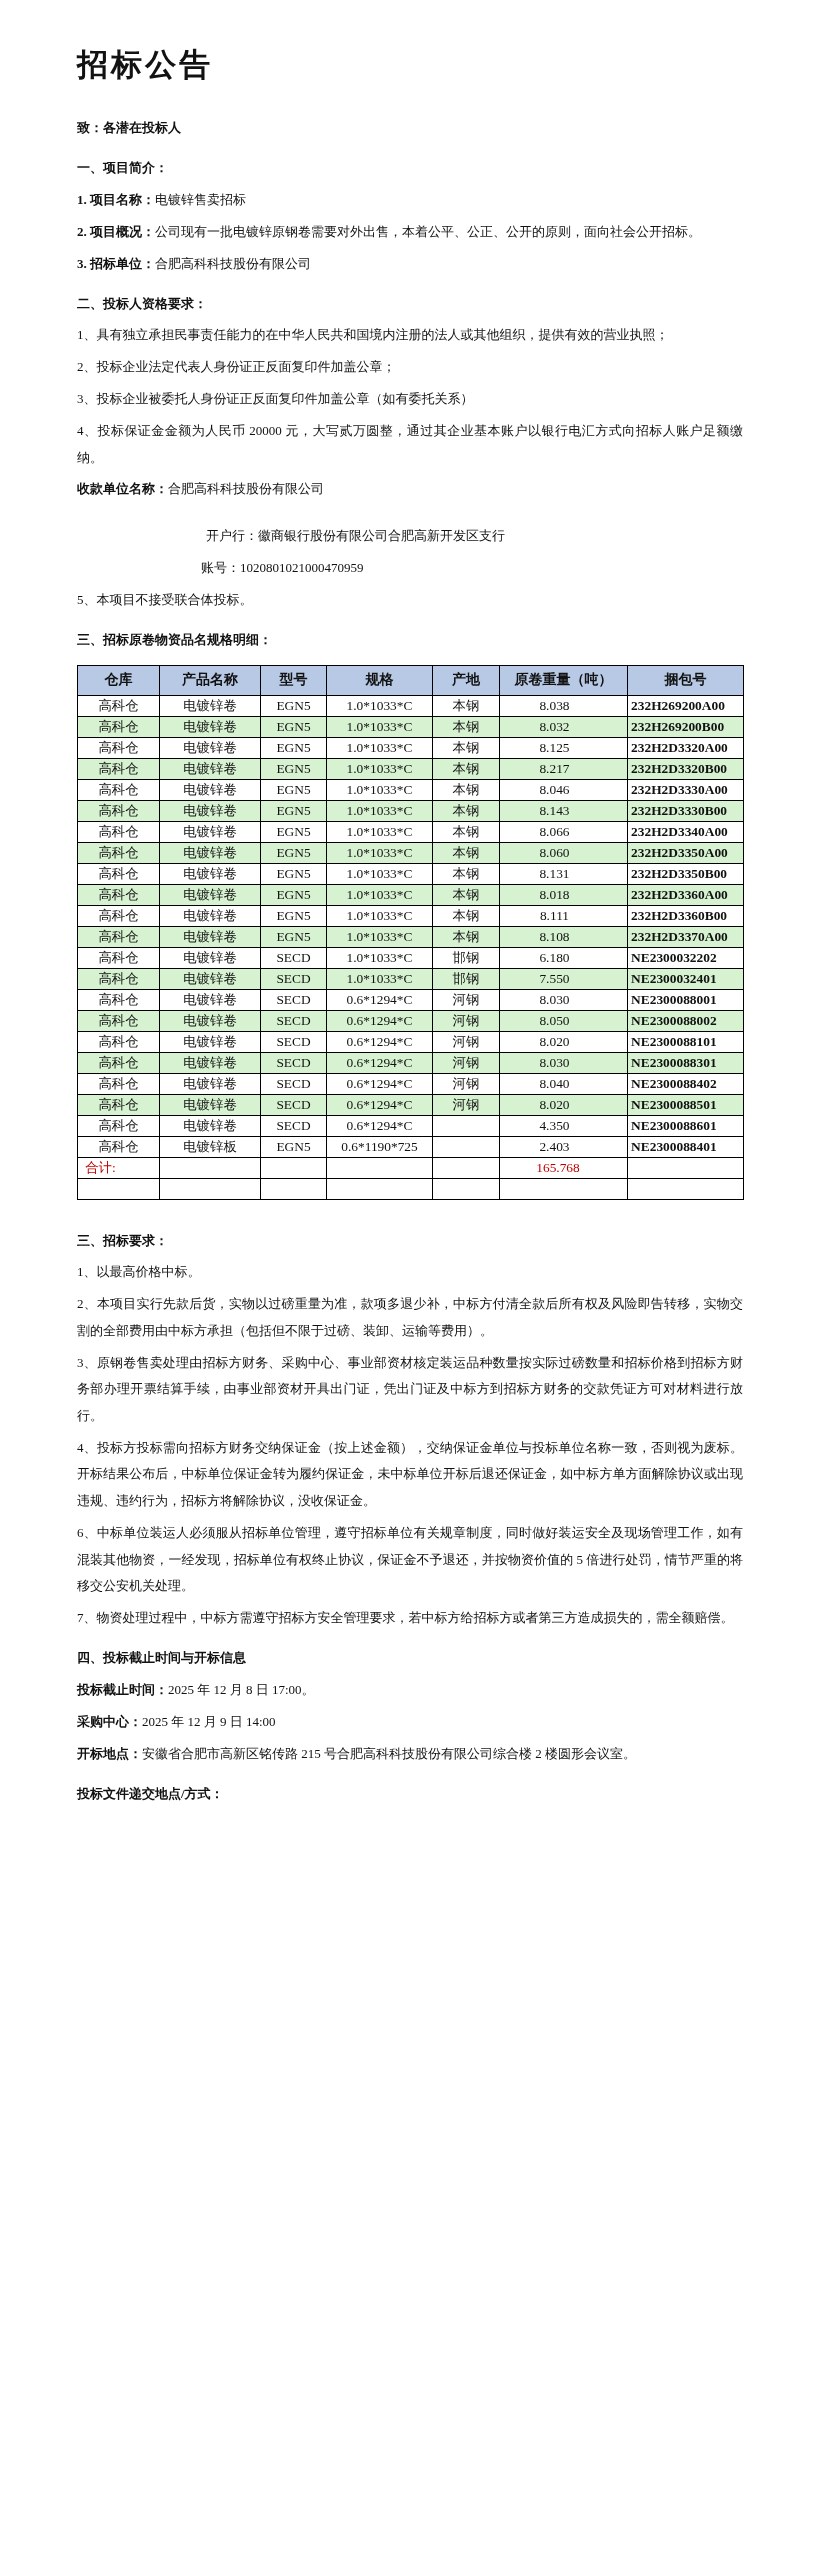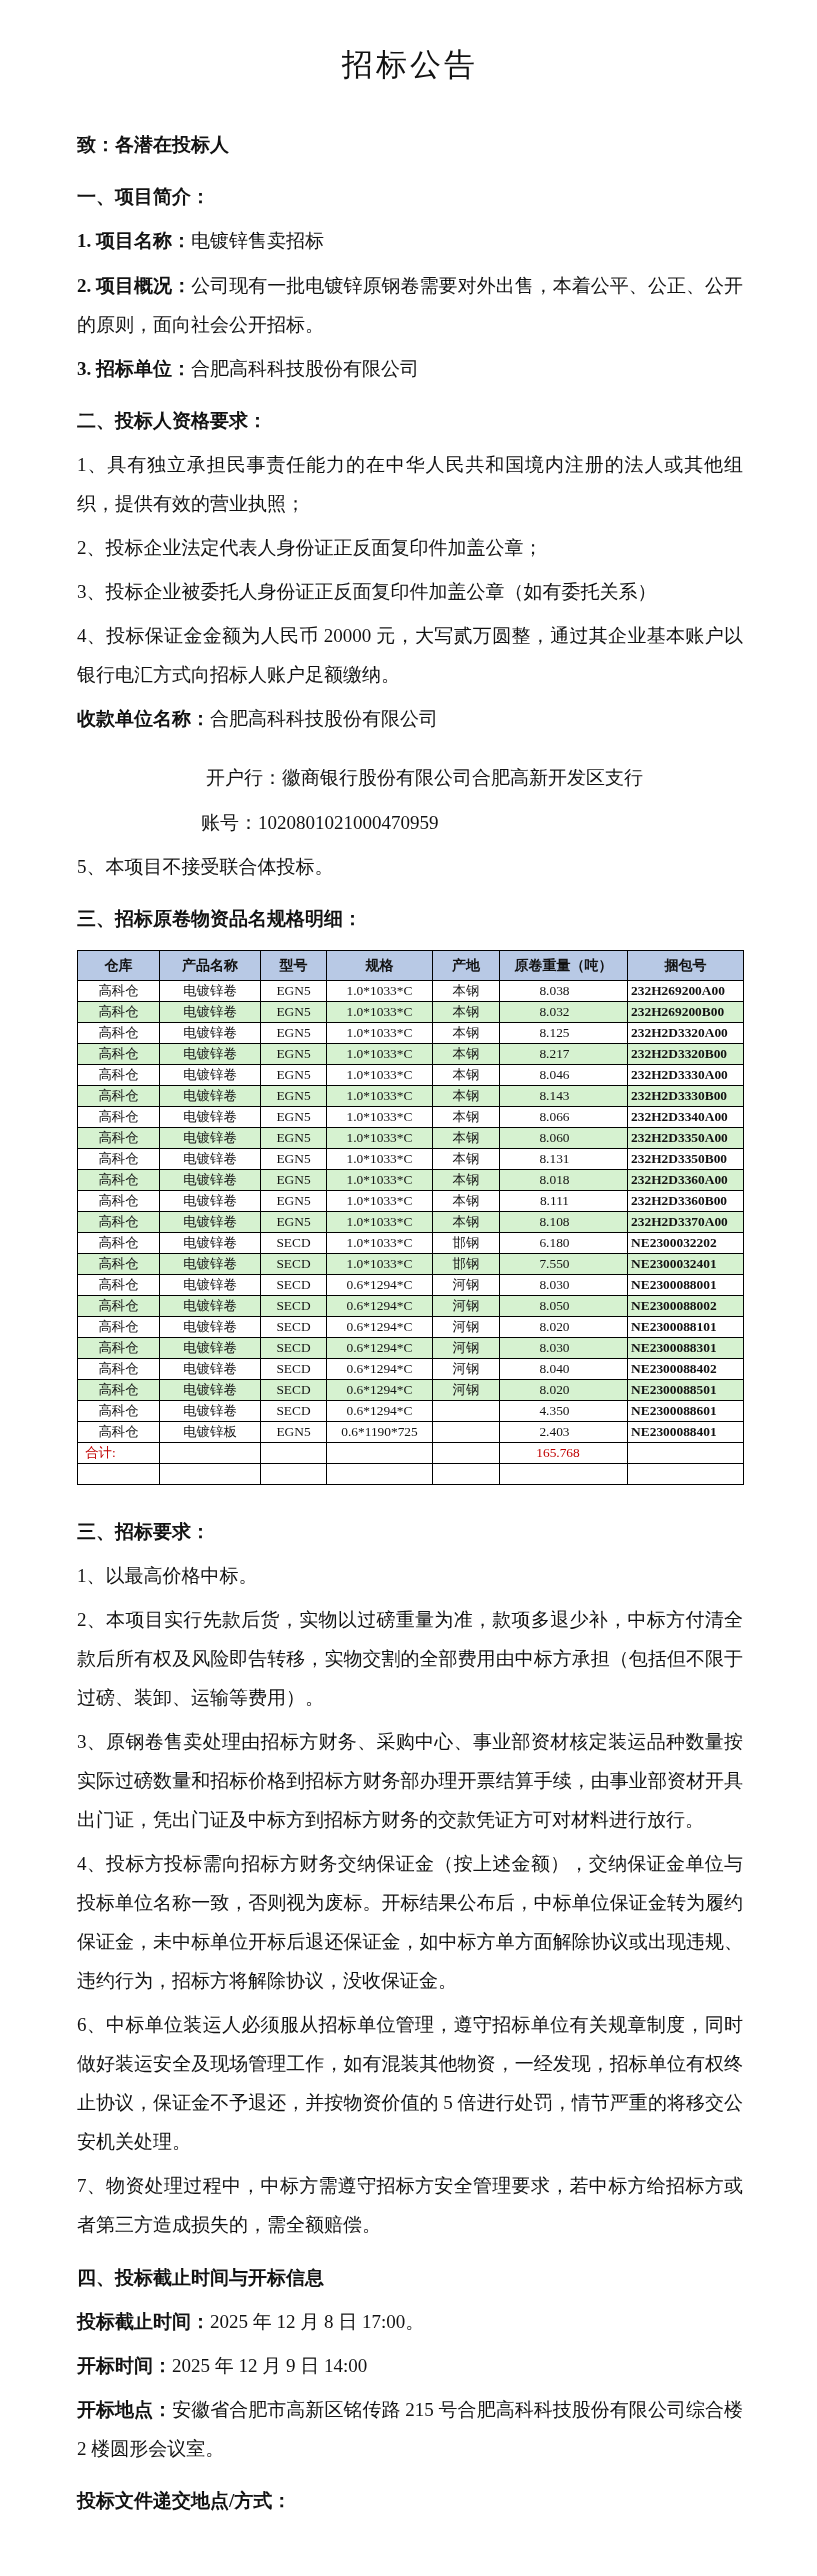--- a/index.html
+++ b/index.html
@@ -3,22 +3,22 @@
 <meta charset="utf-8">
 <style>
   :root{
     --header-bg:#b8c9e5;
     --alt-bg:#d6f2d0;
     --accent-red:#c00000;
   }
   html,body{margin:0;padding:0;background:#ffffff;}
   body{width:818px;font-family:"Liberation Serif","DejaVu Serif",serif;color:#121212;}
   .page{box-sizing:border-box;width:818px;min-height:3234px;padding:44px 75px 36px 77px;background:#ffffff;}
-  .doc-title{margin:0 0 40px 0;text-align:center;font-size:31px;font-weight:normal;letter-spacing:3.1px;}
-  .para{margin:0 0 5.2px 0;font-size:19px;line-height:2.05;text-align:justify;}
+  .doc-title{margin:0 0 29px 0;text-align:left;font-size:31px;font-weight:bold;letter-spacing:3.1px;}
+  .para{margin:0 0 5.2px 0;font-size:13px;line-height:2.05;text-align:justify;}
   .para.h{margin-top:13.4px;}
   .bold{font-weight:bold;}
   table.mat{border-collapse:collapse;width:666px;margin:11.3px 0 28px 0;table-layout:fixed;border:1.5px solid #000;}
   table.mat th,table.mat td{border:1px solid #000;overflow:hidden;white-space:nowrap;}
   table.mat thead th{background:var(--header-bg);height:27px;font-size:14px;font-weight:bold;text-align:center;}
   table.mat tbody td{height:18px;font-size:13.4px;background:#fff;}
   table.mat tbody tr.alt td{background:var(--alt-bg);}
   .c0,.c1,.c2,.c3,.c4{text-align:center;}
   .c5{text-align:center;padding-right:19px;}
   .c6{text-align:left;padding-left:3.1px;font-weight:bold;}
@@ -295,20 +295,20 @@
   <div>
       <p class="para h"><span class="bold">三、招标要求：</span></p>
       <p class="para"><span>1、以最高价格中标。</span></p>
       <p class="para"><span>2、本项目实行先款后货，实物以过磅重量为准，款项多退少补，中标方付清全款后所有权及风险即告转移，实物交割的全部费用由中标方承担（包括但不限于过磅、装卸、运输等费用）。</span></p>
       <p class="para"><span>3、原钢卷售卖处理由招标方财务、采购中心、事业部资材核定装运品种数量按实际过磅数量和招标价格到招标方财务部办理开票结算手续，由事业部资材开具出门证，凭出门证及中标方到招标方财务的交款凭证方可对材料进行放行。</span></p>
       <p class="para"><span>4、投标方投标需向招标方财务交纳保证金（按上述金额），交纳保证金单位与投标单位名称一致，否则视为废标。开标结果公布后，中标单位保证金转为履约保证金，未中标单位开标后退还保证金，如中标方单方面解除协议或出现违规、违约行为，招标方将解除协议，没收保证金。</span></p>
       <p class="para"><span>6、中标单位装运人必须服从招标单位管理，遵守招标单位有关规章制度，同时做好装运安全及现场管理工作，如有混装其他物资，一经发现，招标单位有权终止协议，保证金不予退还，并按物资价值的 5 倍进行处罚，情节严重的将移交公安机关处理。</span></p>
       <p class="para"><span>7、物资处理过程中，中标方需遵守招标方安全管理要求，若中标方给招标方或者第三方造成损失的，需全额赔偿。</span></p>
       <p class="para h"><span class="bold">四、投标截止时间与开标信息</span></p>
       <p class="para"><span class="bold">投标截止时间：</span><span>2025 年 12 月 8 日 17:00。</span></p>
-      <p class="para"><span class="bold">开标时间：</span><span>2025 年 12 月 9 日 14:00</span></p>
+      <p class="para"><span class="bold">采购中心：</span><span>2025 年 12 月 9 日 14:00</span></p>
       <p class="para"><span class="bold">开标地点：</span><span>安徽省合肥市高新区铭传路 215 号合肥高科科技股份有限公司综合楼 2 楼圆形会议室。</span></p>
       <p class="para h"><span class="bold">投标文件递交地点/方式：</span></p>
       <p class="para"></p>
     </div>
 
 </div>
 
 
 </body></html>

